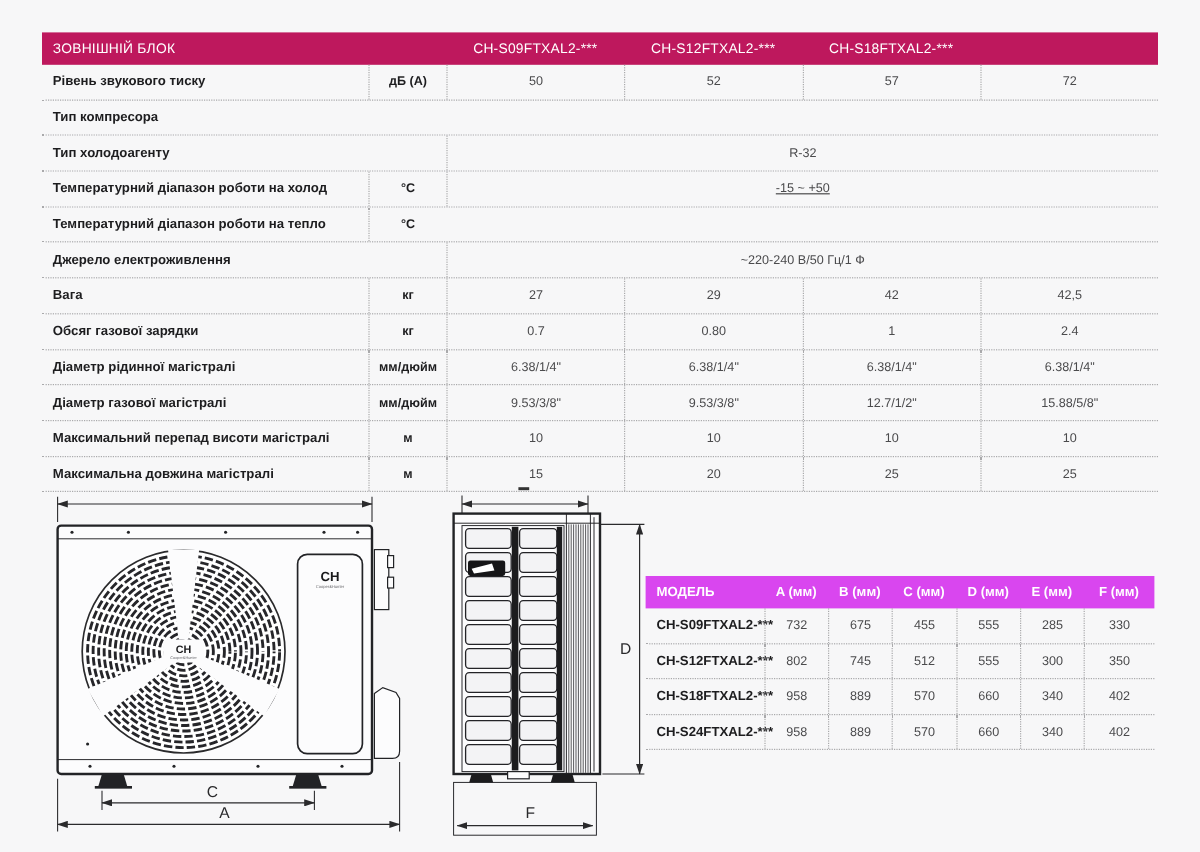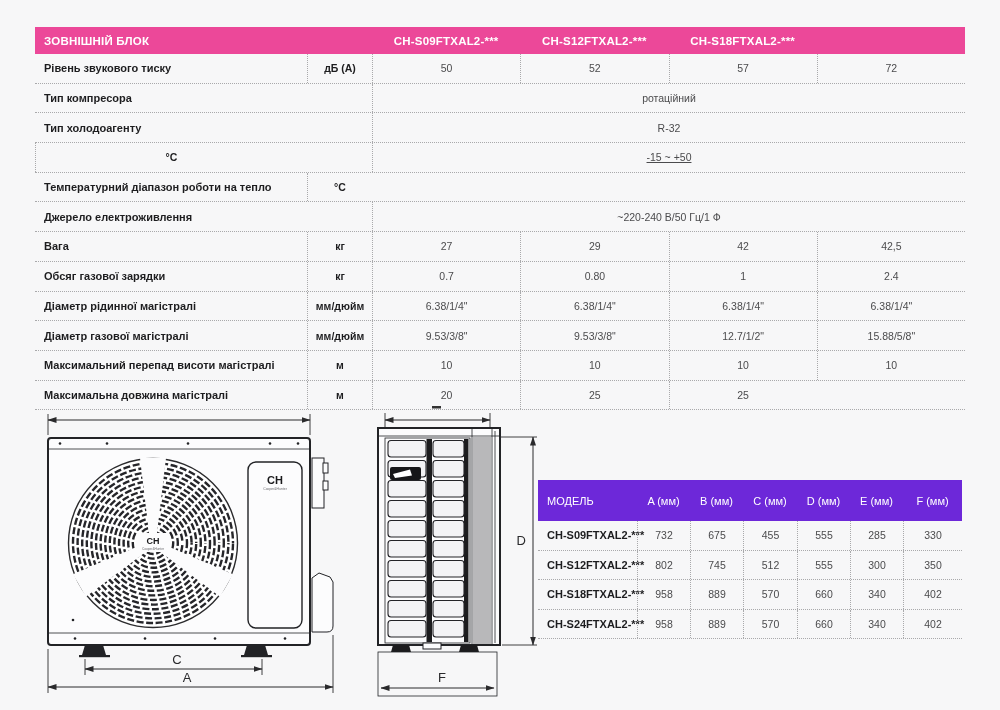--- a/index.html
+++ b/index.html
@@ -6,34 +6,34 @@
   body{
     width:1000px;height:710px;position:relative;overflow:hidden;
     background:#f7f7f8;color:#1d1d1f;
     font-family:"Liberation Sans",sans-serif;
   }
   .abs{position:absolute}
 
   
   .spec-table{left:35px;top:27px;width:930px;z-index:2}
   .grid{display:grid;grid-template-columns:272px 65px repeat(4,1fr)}
-  .spec-header{height:27px;background:#ec4899;color:#fff;font-weight:700;font-size:11.5px;letter-spacing:.2px}
+  .spec-header{height:27px;background:#be185d;color:#fff;font-weight:400;font-size:11.5px;letter-spacing:.2px}
   .hcell{display:flex;align-items:center;justify-content:center;height:100%;white-space:nowrap}
   .hcell.title{justify-content:flex-start;padding-left:9px;text-transform:uppercase}
   .spec-row{height:28.7px;border-bottom:1px dotted #a9a9ab;font-size:10.5px}
   .cell{display:flex;align-items:center;justify-content:center;height:100%;
         border-left:1px dotted #a9a9ab;color:#4b4b4d;white-space:nowrap}
   .cell.first{border-left:none;justify-content:flex-start;padding-left:9px;
               font-weight:700;color:#1d1d1f;font-size:11px}
   .cell.unit{font-weight:700;color:#1d1d1f}
 
   
   .dim-table{left:538px;top:480px;width:424px;z-index:2}
   .dgrid{display:grid;grid-template-columns:99px 53px 53px 54px 53px 53px 59px}
-  .dim-header{height:41px;background:#6d28d9;color:#fff;font-weight:400;font-size:11px}
+  .dim-header{height:27px;background:#d946ef;color:#fff;font-weight:700;font-size:11px}
   .dim-row{height:28.6px;border-bottom:1px dotted #a9a9ab;font-size:10.5px}
   .dim-row .model{font-weight:700;color:#1d1d1f}
 
   
   svg{z-index:1}
   svg text{font-family:"Liberation Sans",sans-serif}
   .dimlabel{font-size:13px;fill:#2a2a2c}
   .dim{stroke:#2a2a2c;stroke-width:1;marker-start:url(#as);marker-end:url(#ae)}
   .ext{stroke:#2a2a2c;stroke-width:.9}
   .o2{stroke:#222326;stroke-width:2;fill:#fcfcfd}
@@ -58,27 +58,27 @@
       <div class="grid spec-row">
         <div class="cell first">Рівень звукового тиску</div>
         <div class="cell unit">дБ (А)</div>
         <div class="cell">50</div>
         <div class="cell">52</div>
         <div class="cell">57</div>
         <div class="cell">72</div>
       </div>
       <div class="grid spec-row">
         <div class="cell first" style="grid-column: 1 / span 2;">Тип компресора</div>
-        <div class="cell" style="grid-column: 3 / span 4;">ротаційний</div>
       </div>
       <div class="grid spec-row">
         <div class="cell first" style="grid-column: 1 / span 2; text-align: center;">Тип холодоагенту</div>
         <div class="cell" style="grid-column: 3 / span 4;">R-32</div>
       </div>
       <div class="grid spec-row">
+        <div class="cell first">Температурний діапазон роботи на холод</div>
         <div class="cell unit">°С</div>
         <div class="cell" style="grid-column: 3 / span 4; text-decoration: underline;">-15 ~ +50</div>
       </div>
       <div class="grid spec-row">
         <div class="cell first">Температурний діапазон роботи на тепло</div>
         <div class="cell unit">°С</div>
       </div>
       <div class="grid spec-row">
         <div class="cell first" style="grid-column: 1 / span 2;">Джерело електроживлення</div>
         <div class="cell" style="grid-column: 3 / span 4;">~220-240 В/50 Гц/1 Ф</div>
@@ -119,20 +119,21 @@
         <div class="cell first">Максимальний перепад висоти магістралі</div>
         <div class="cell unit">м</div>
         <div class="cell">10</div>
         <div class="cell">10</div>
         <div class="cell">10</div>
         <div class="cell">10</div>
       </div>
       <div class="grid spec-row">
         <div class="cell first">Максимальна довжина магістралі</div>
         <div class="cell unit">м</div>
+        <div class="cell">15</div>
         <div class="cell">20</div>
         <div class="cell">25</div>
         <div class="cell">25</div>
       </div>
     </div>
 </div>
 
 <div class="abs dim-table">
   <div class="dgrid dim-header">
       <div class="hcell title">МОДЕЛЬ</div>

